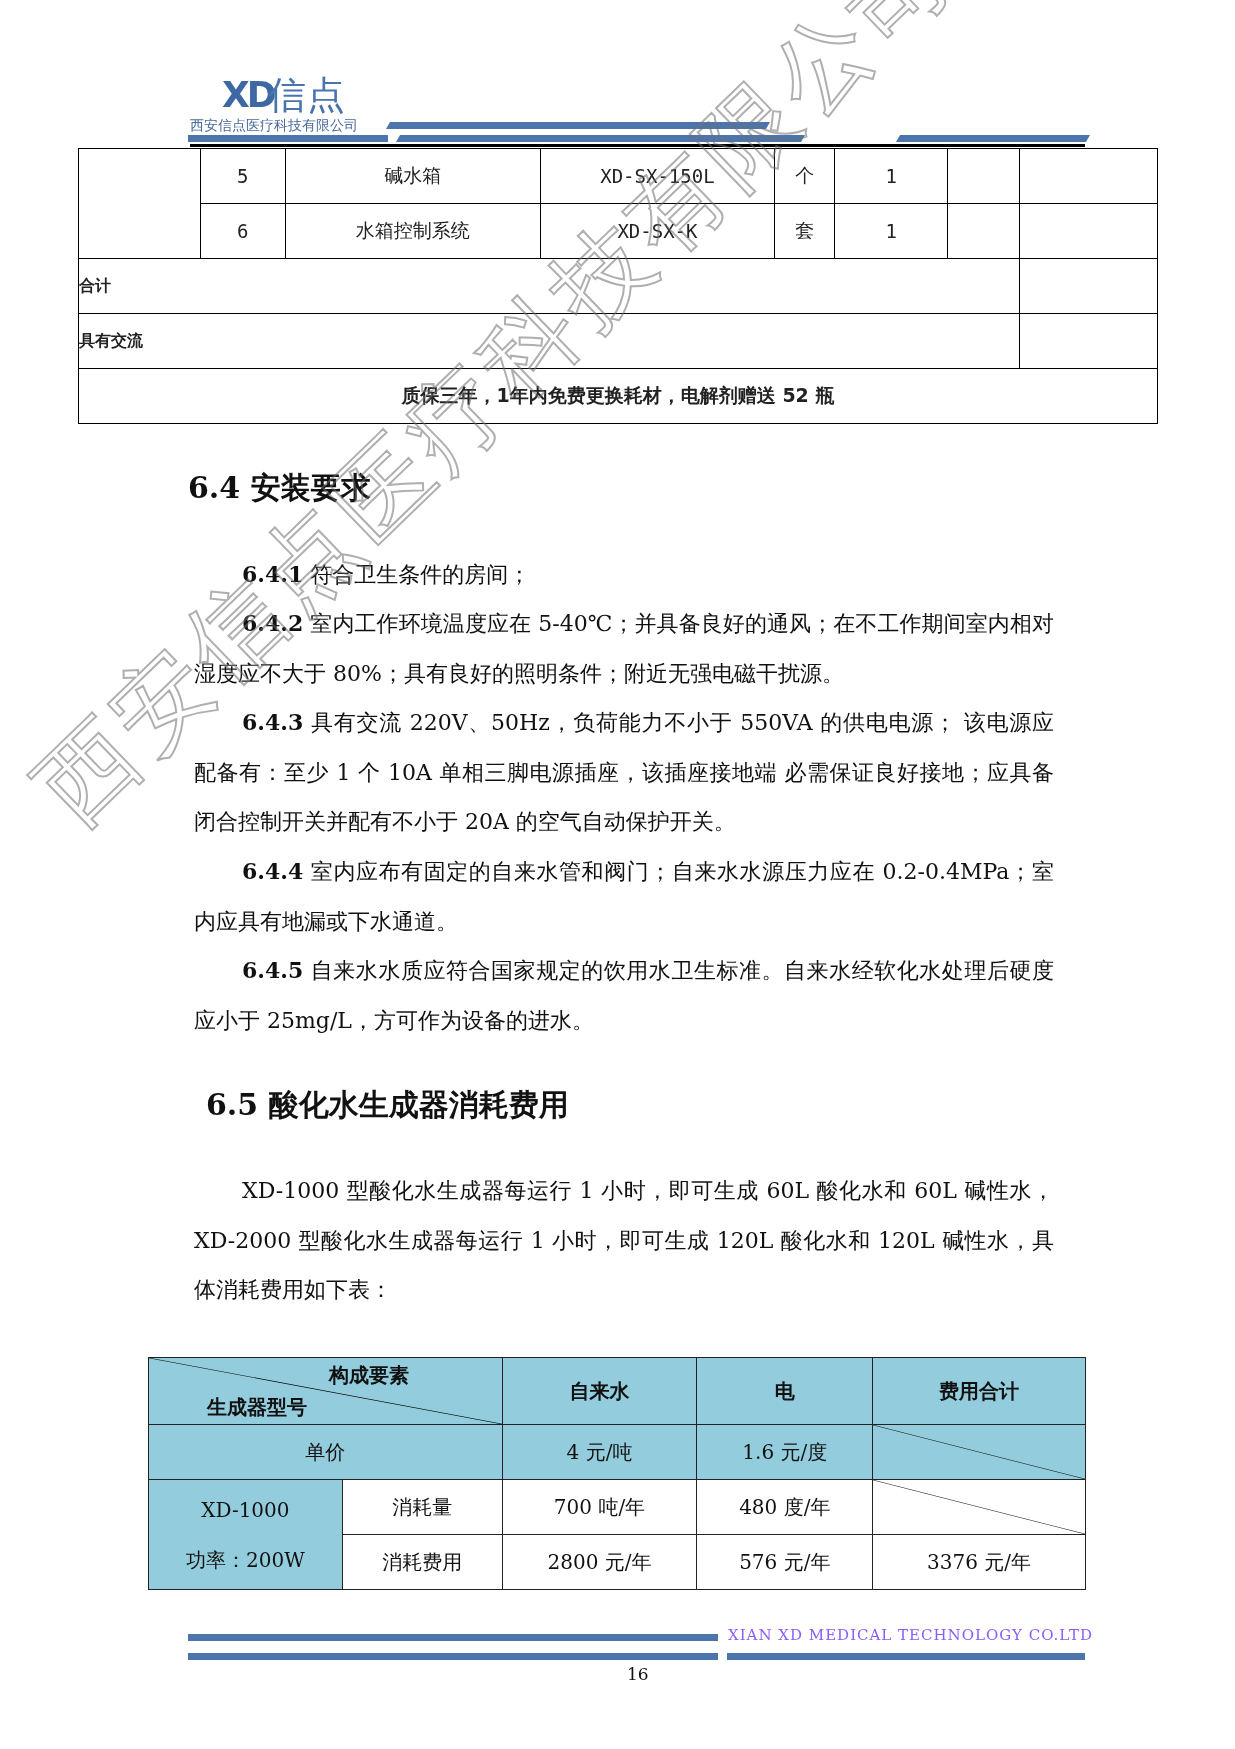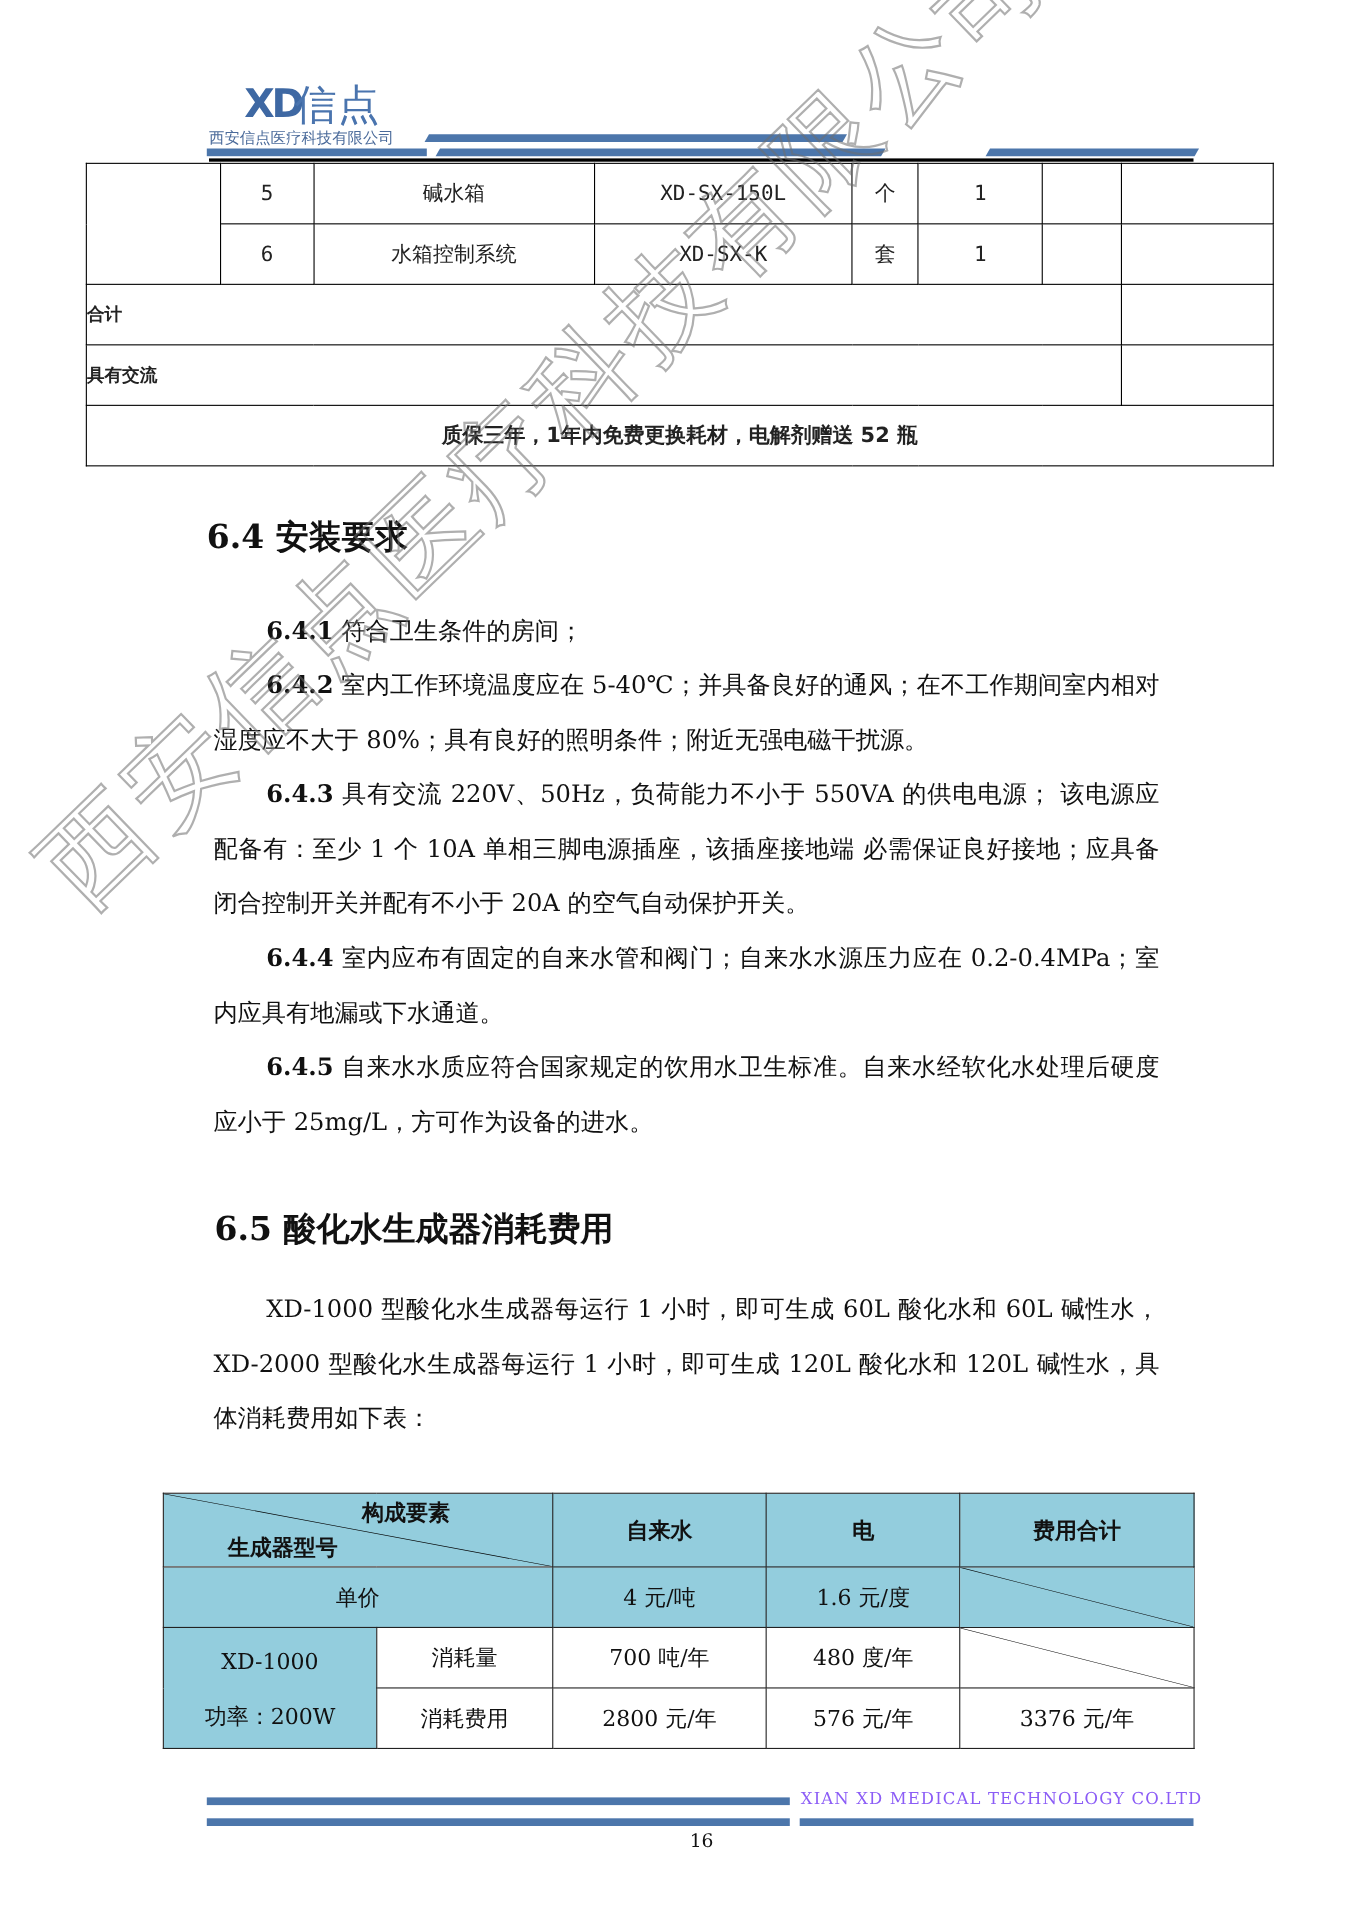--- a/index.html
+++ b/index.html
@@ -107,21 +107,21 @@
 </tbody>
   </table>
 
 <h2 style="left:188px;top:468px;">6.4 安装要求</h2>
 <p class="para" style="top:546px;"><b>6.4.1</b><span> 符合卫生条件的房间；</span></p>
 <p class="para" style="top:595px;"><b>6.4.2</b><span> 室内工作环境温度应在 5-40℃；并具备良好的通风；在不工作期间室内相对湿度应不大于 80%；具有良好的照明条件；附近无强电磁干扰源。</span></p>
 <p class="para" style="top:694px;"><b>6.4.3</b><span> 具有交流 220V、50Hz，负荷能力不小于 550VA 的供电电源； 该电源应配备有：至少 1 个 10A 单相三脚电源插座，该插座接地端 必需保证良好接地；应具备闭合控制开关并配有不小于 20A 的空气自动保护开关。</span></p>
 <p class="para" style="top:843px;"><b>6.4.4</b><span> 室内应布有固定的自来水管和阀门；自来水水源压力应在 0.2-0.4MPa；室内应具有地漏或下水通道。</span></p>
 <p class="para" style="top:942px;"><b>6.4.5</b><span> 自来水水质应符合国家规定的饮用水卫生标准。自来水经软化水处理后硬度应小于 25mg/L，方可作为设备的进水。</span></p>
 
-<h2 style="left:195px;top:1085px;margin-top:12px;">6.5  酸化水生成器消耗费用</h2>
+<h2 style="left:206px;top:1085px;">6.5  酸化水生成器消耗费用</h2>
 <p class="para" style="top:1162px;">XD-1000 型酸化水生成器每运行 1 小时，即可生成 60L 酸化水和 60L 碱性水，XD-2000 型酸化水生成器每运行 1 小时，即可生成 120L 酸化水和 120L 碱性水，具体消耗费用如下表：</p>
 
 <table class="t2">
   <colgroup>
     <col style="width:194px">
       <col style="width:160px">
       <col style="width:195px">
       <col style="width:176px">
       <col style="width:213px">
   </colgroup>

